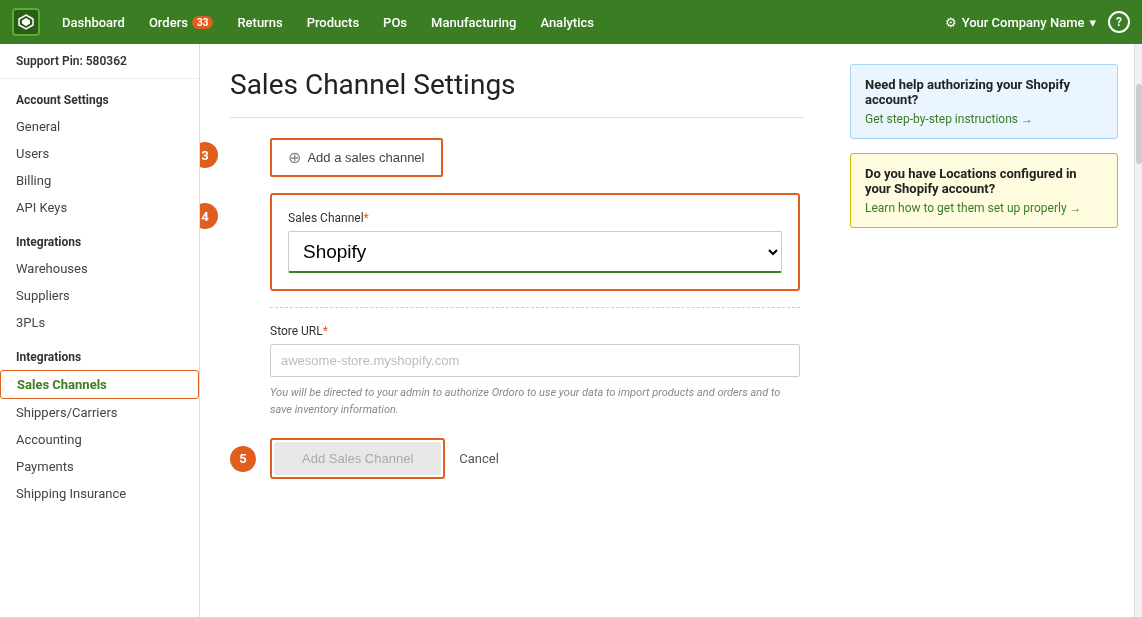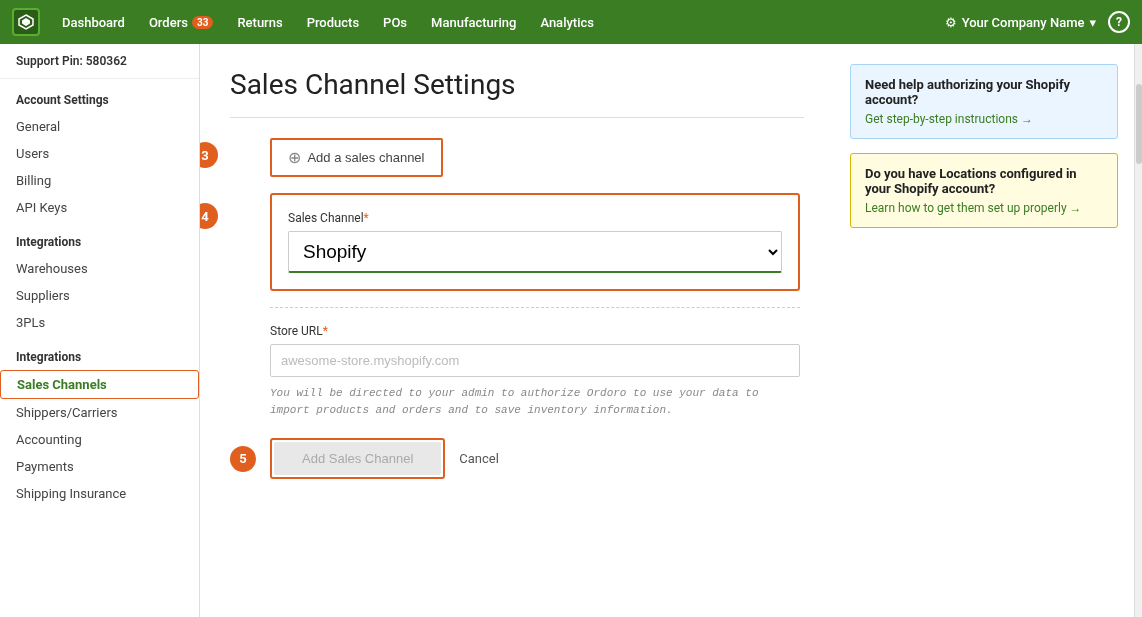--- a/index.html
+++ b/index.html
@@ -191,21 +191,20 @@
       font-size: 13px;
       color: #a16207;
     }
     .url-input::placeholder { color: #bbb; }
     .helper-text {
       font-size: 11px;
       color: #888;
       font-style: italic;
       margin-top: 8px;
       line-height: 1.5;
-      font-family: Liberation Mono, monospace;
     }
 
     
     .buttons-row {
       position: relative;
       display: flex; align-items: center; gap: 14px;
       margin-top: 20px;
     }
     .step-5 { left: -38px; top: 50%; transform: translateY(-50%); }
     .btn-wrap {

